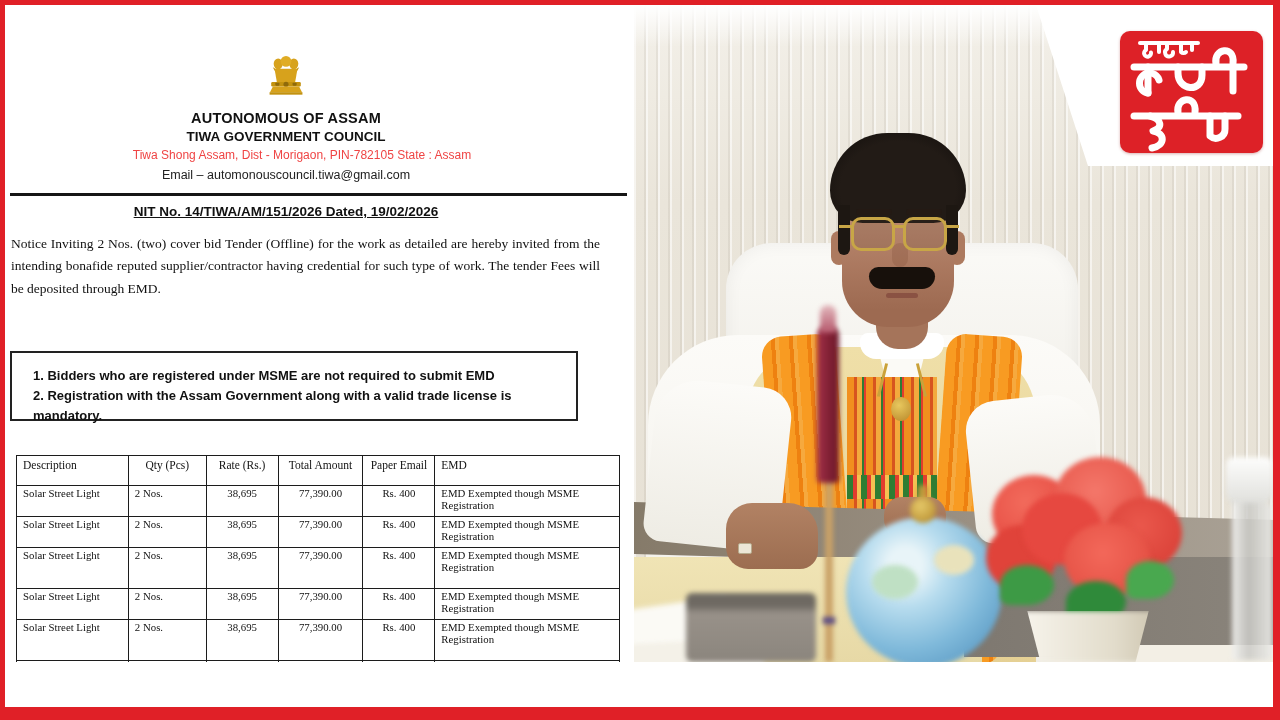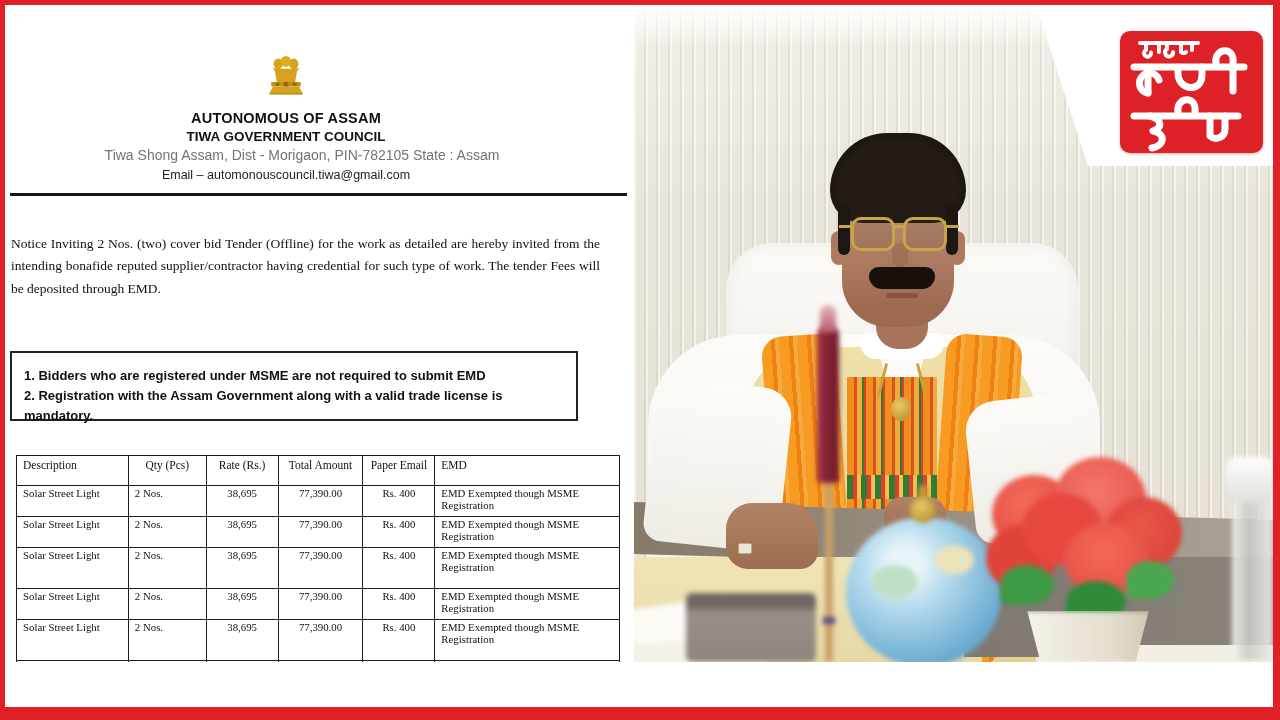--- a/index.html
+++ b/index.html
@@ -11,33 +11,33 @@
   .frame-left{left:0;top:0;width:5px;height:720px;}
   .frame-right{left:1273px;top:0;width:7px;height:720px;}
   .frame-bottom{left:0;top:707px;width:1280px;height:13px;}
 
   
   .doc{left:5px;top:5px;width:629px;height:657px;background:#ffffff;overflow:hidden;z-index:2;color:#111;}
   .doc-head{position:absolute;top:46px;left:0;width:562px;text-align:center;}
   .emblem{display:block;margin:0 auto 8px auto;}
   .gov-title{font-size:14.5px;font-weight:bold;letter-spacing:.2px;line-height:15px;margin-bottom:4px;}
   .council-title{font-size:13.5px;font-weight:bold;line-height:14px;margin-bottom:4px;}
-  .addr-line{font-size:14px;line-height:14px;margin-bottom:6px;color:#737373;padding-left:32px;}
+  .addr-line{font-size:12px;line-height:14px;margin-bottom:6px;color:#ef4444;padding-left:32px;}
   .email-line{font-size:12.5px;line-height:14px;color:#222;}
   .doc-divider{position:absolute;top:188px;left:5px;width:617px;height:3px;background:#161616;}
   .nit-line{position:absolute;top:199px;left:0;width:562px;text-align:center;
     font-size:13.5px;font-weight:bold;text-decoration:underline;}
   .doc-para{position:absolute;top:228px;left:6px;width:589px;font-family:"Liberation Serif",serif;
     font-size:13.5px;line-height:22.3px;text-align:justify;}
   .item-line{position:absolute;top:297px;left:6px;width:600px;font-family:"Liberation Serif",serif;font-size:13.5px;}
   .item-label{font-weight:bold;text-decoration:underline;}
   .total-line{position:absolute;top:321px;left:6px;width:600px;font-family:"Liberation Serif",serif;font-size:13.5px;}
   .bold{font-weight:bold;}
   .cond-box{position:absolute;top:346px;left:5px;width:568px;height:70px;border:2px solid #222;
-    box-sizing:border-box;padding:13px 8px 0 12px;}
+    box-sizing:border-box;padding:13px 8px 0 21px;}
   .cond-item{font-size:13px;font-weight:bold;line-height:20px;}
   .tender-table{position:absolute;top:450px;left:11px;width:604px;border-collapse:collapse;
     font-family:"Liberation Serif",serif;color:#111;}
   .tender-table th,.tender-table td{border:1px solid #1c1c1c;vertical-align:top;padding:2px 4px;}
   .tender-table th{font-size:11.5px;font-weight:normal;padding-top:3px;height:24px;text-align:center;}
   .tender-table th.al,.tender-table td.al{text-align:left;padding-left:6px;}
   .tender-table td{font-size:10.8px;line-height:11.5px;text-align:center;}
   .tender-table tr.r{height:31px;}
   .tender-table tr.tall{height:41px;}
 
@@ -170,20 +170,21 @@
       <rect x="36" y="37" width="5" height="3.5" rx="1" fill="#8f6a0b"></rect>
       <path d="M12 41.5 h32 l3.5 7 h-39 z" fill="#d7a21c"></path>
       <rect x="8" y="48.5" width="40" height="3" fill="#c3920f"></rect>
     </svg>
     <div class="gov-title">AUTONOMOUS OF ASSAM</div>
     <div class="council-title">TIWA GOVERNMENT COUNCIL</div>
     <div class="addr-line">Tiwa Shong Assam, Dist - Morigaon, PIN-782105 State : Assam</div>
     <div class="email-line">Email – automonouscouncil.tiwa@gmail.com</div>
   </div>
   <div class="doc-divider"></div>
+  <div class="nit-line">NIT No. 14/TIWA/AM/151/2026 Dated, 19/02/2026</div>
   <div class="doc-para">Notice Inviting 2 Nos. (two) cover bid Tender (Offline) for the work as detailed are hereby invited from the intending bonafide reputed supplier/contractor having credential for such type of work. The tender Fees will be deposited through EMD.</div>
   <div class="cond-box">
     <div class="cond-item">1. Bidders who are registered under MSME are not required to submit EMD</div>
     <div class="cond-item">2. Registration with the Assam Government along with a valid trade license is mandatory.</div>
   </div>
   <table class="tender-table">
     <colgroup>
       <col style="width:112px">
         <col style="width:78px">
         <col style="width:72px">

